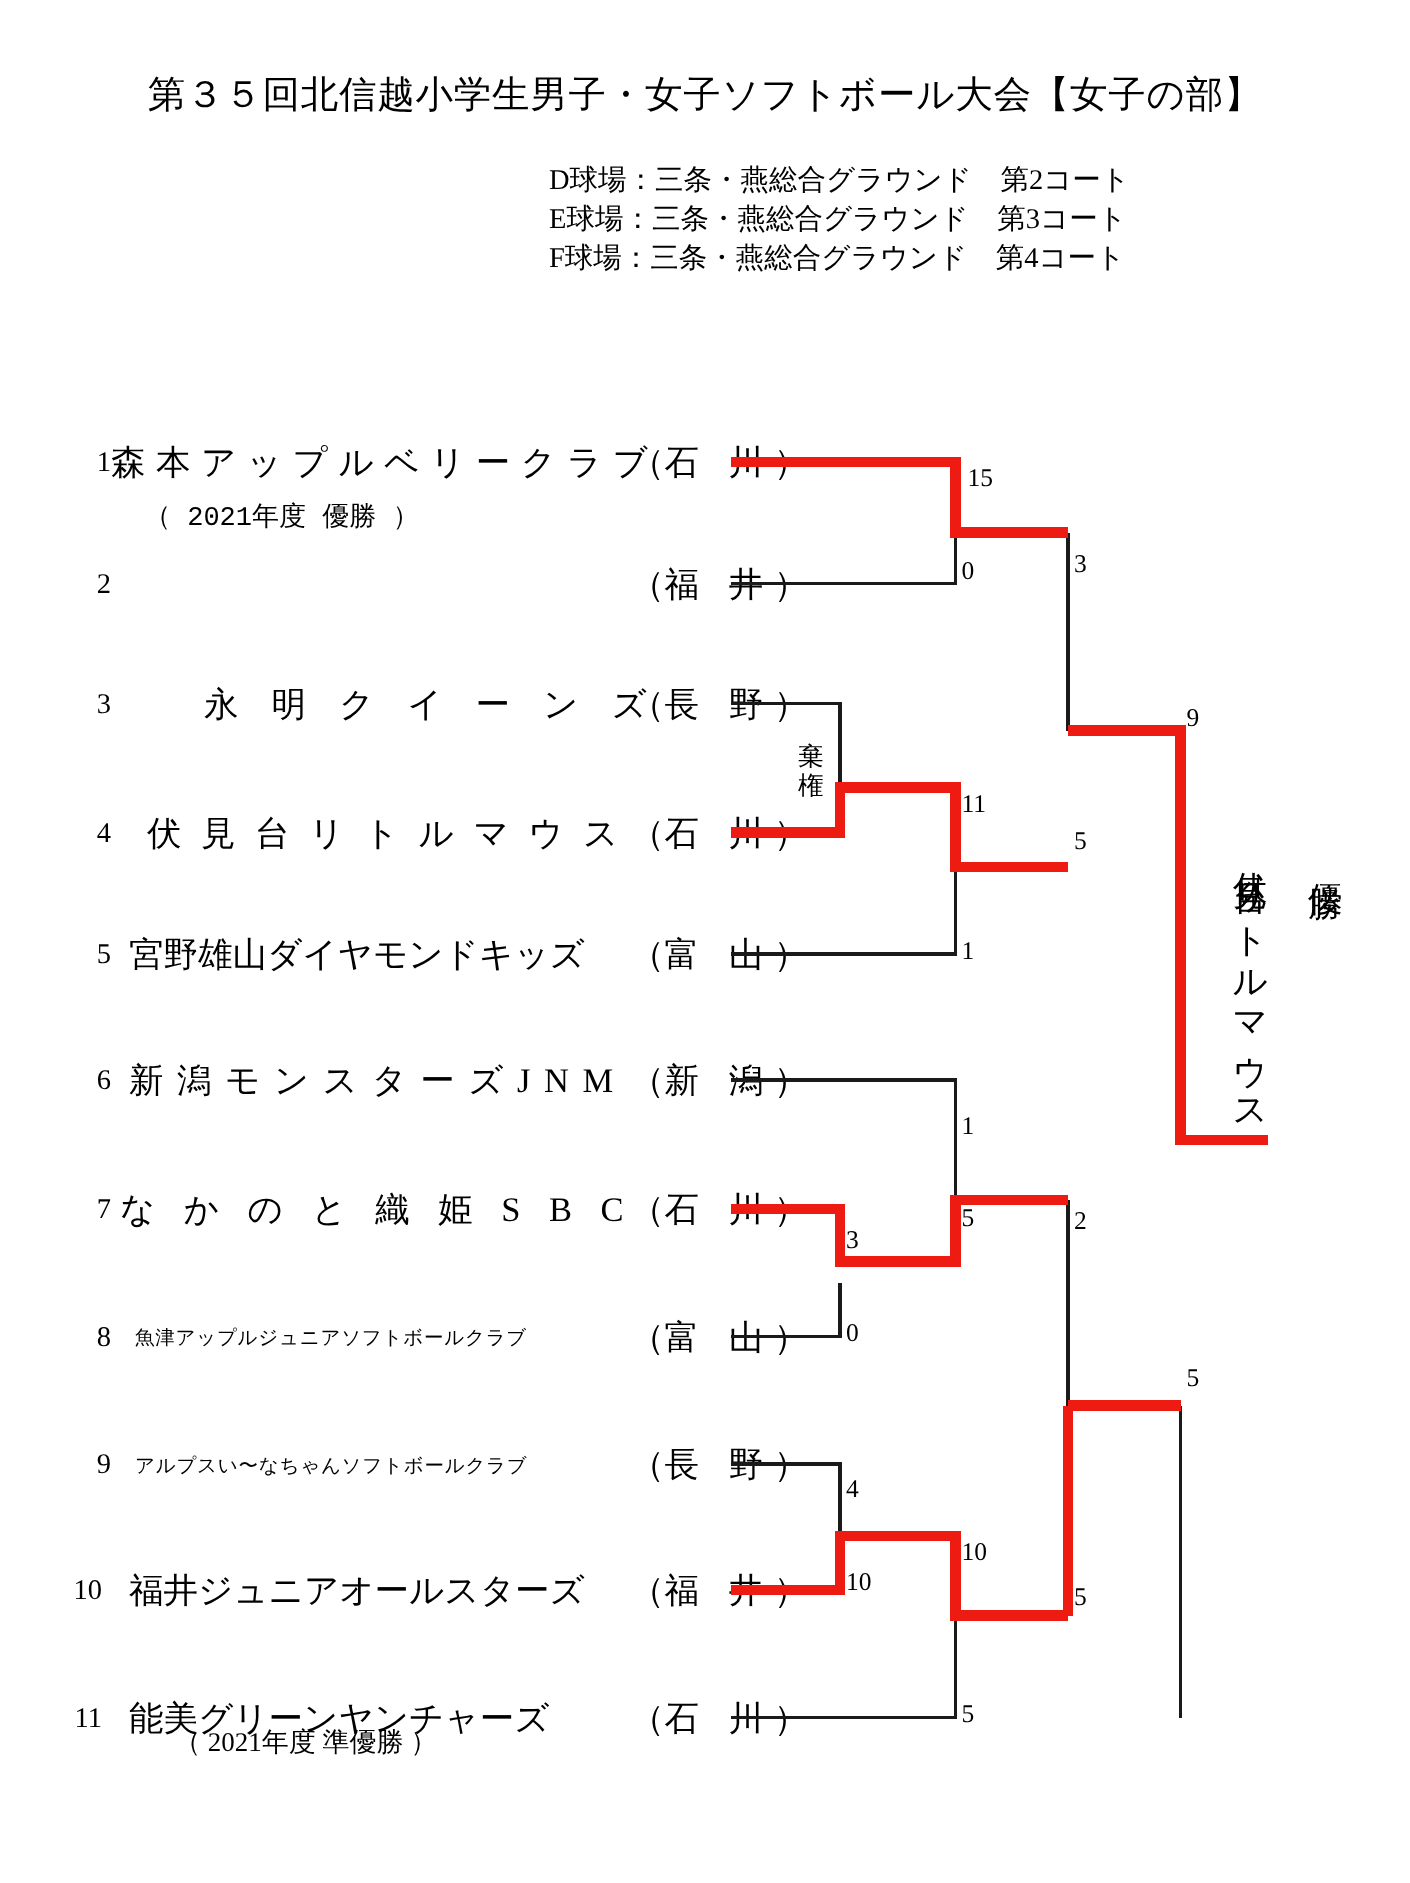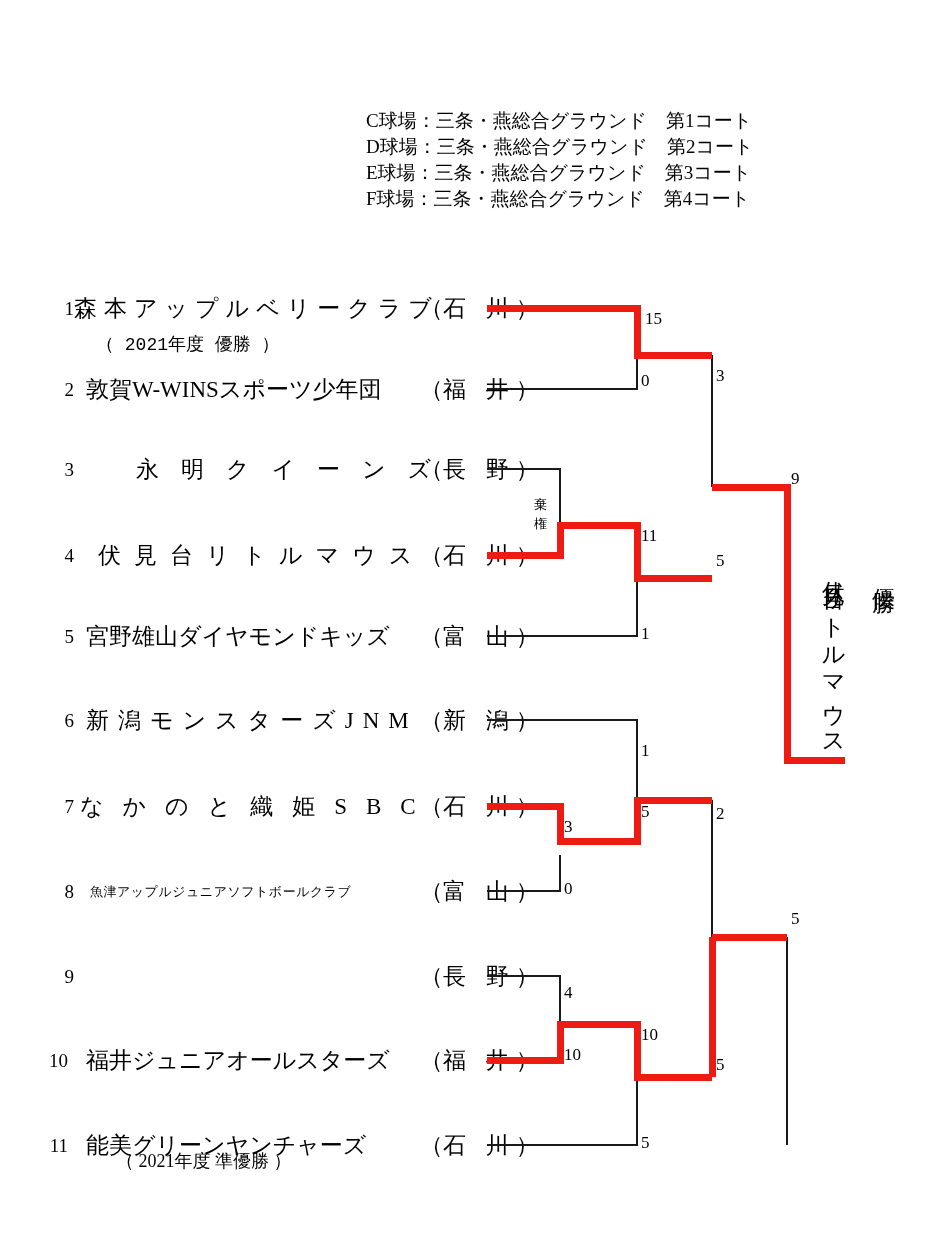--- a/index.html
+++ b/index.html
@@ -97,21 +97,21 @@
   .score {
     position: absolute;
     font-size: 17px;
     font-family: "Liberation Serif", serif;
     line-height: 17px;
     white-space: nowrap;
   }
   
   .kiken {
     position: absolute;
-    font-size: 13px;
+    font-size: 17px;
     line-height: 19px;
     width: 19px;
     text-align: center;
     white-space: normal;
     word-break: break-all;
   }
   
   .vtext {
     position: absolute;
     writing-mode: vertical-rl;
@@ -120,46 +120,43 @@
     letter-spacing: 3px;
     line-height: 1;
     white-space: nowrap;
   }
 </style>
 </head>
 <body>
 
 <div id="page">
 
+  <div class="title">第３５回北信越小学生男子・女子ソフトボール大会【女子の部】</div>
 
   <div class="meta-block">
-    <span class="meta-row">
-      <span class="meta-indent"></span><span>C球場：三条・燕総合グラウンド　第1コート</span>
-    </span>
     <span class="meta-row">
       <span class="meta-indent"></span><span>D球場：三条・燕総合グラウンド　第2コート</span>
     </span>
     <span class="meta-row">
       <span class="meta-indent"></span><span>E球場：三条・燕総合グラウンド　第3コート</span>
     </span>
     <span class="meta-row">
       <span class="meta-indent"></span><span>F球場：三条・燕総合グラウンド　第4コート</span>
     </span>
   </div>
 
   <div class="team-row" style="left:40px; top:294px; width:450px;">
     <span class="seed" style="left:8px;">1</span>
     <span class="tname sp" style="left:34px;">森本アップルベリークラブ</span>
     <span class="pref" style="left:380px;">（<span class="pin">石 川</span>）</span>
   </div>
   <div class="note" style="left:96px; top:332px;font-family:Liberation Mono, monospace;">（ 2021年度 優勝 ）</div>
 
   <div class="team-row" style="left:40px; top:375px; width:450px;">
     <span class="seed" style="left:8px;">2</span>
-    <span class="tname narrow" style="left:46px;">敦賀W-WINSスポーツ少年団</span>
     <span class="pref" style="left:380px;">（<span class="pin">福 井</span>）</span>
   </div>
 
   <div class="team-row" style="left:40px; top:455px; width:450px;">
     <span class="seed" style="left:8px;">3</span>
     <span class="tname sp" style="left:96px; letter-spacing:22px;">永明クイーンズ</span>
     <span class="pref" style="left:380px;">（<span class="pin">長 野</span>）</span>
   </div>
 
   <div class="team-row" style="left:40px; top:541px; width:450px;">
@@ -187,20 +184,21 @@
   </div>
 
   <div class="team-row" style="left:40px; top:877px; width:450px;">
     <span class="seed" style="left:8px;">8</span>
     <span class="tname tiny" style="left:50px;">魚津アップルジュニアソフトボールクラブ</span>
     <span class="pref" style="left:380px;">（<span class="pin">富 山</span>）</span>
   </div>
 
   <div class="team-row" style="left:40px; top:962px; width:450px;">
     <span class="seed" style="left:8px;">9</span>
+    <span class="tname tiny" style="left:50px;">アルプスい〜なちゃんソフトボールクラブ</span>
     <span class="pref" style="left:380px;">（<span class="pin">長 野</span>）</span>
   </div>
 
   <div class="team-row" style="left:40px; top:1046px; width:450px;">
     <span class="seed" style="left:2px;">10</span>
     <span class="tname narrow" style="left:46px;">福井ジュニアオールスターズ</span>
     <span class="pref" style="left:380px;">（<span class="pin">福 井</span>）</span>
   </div>
 
   <div class="team-row" style="left:40px; top:1131px; width:450px;">

